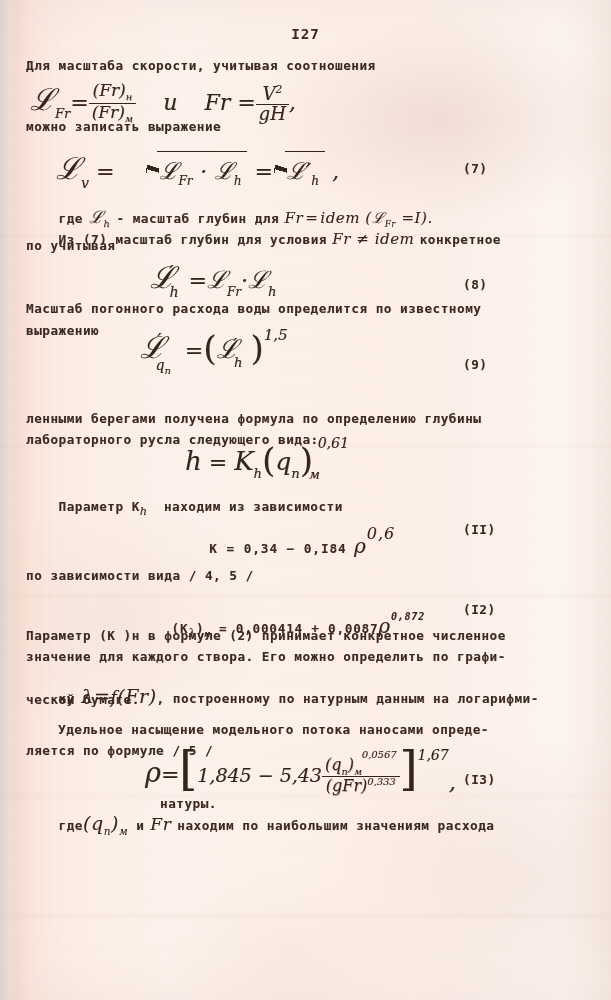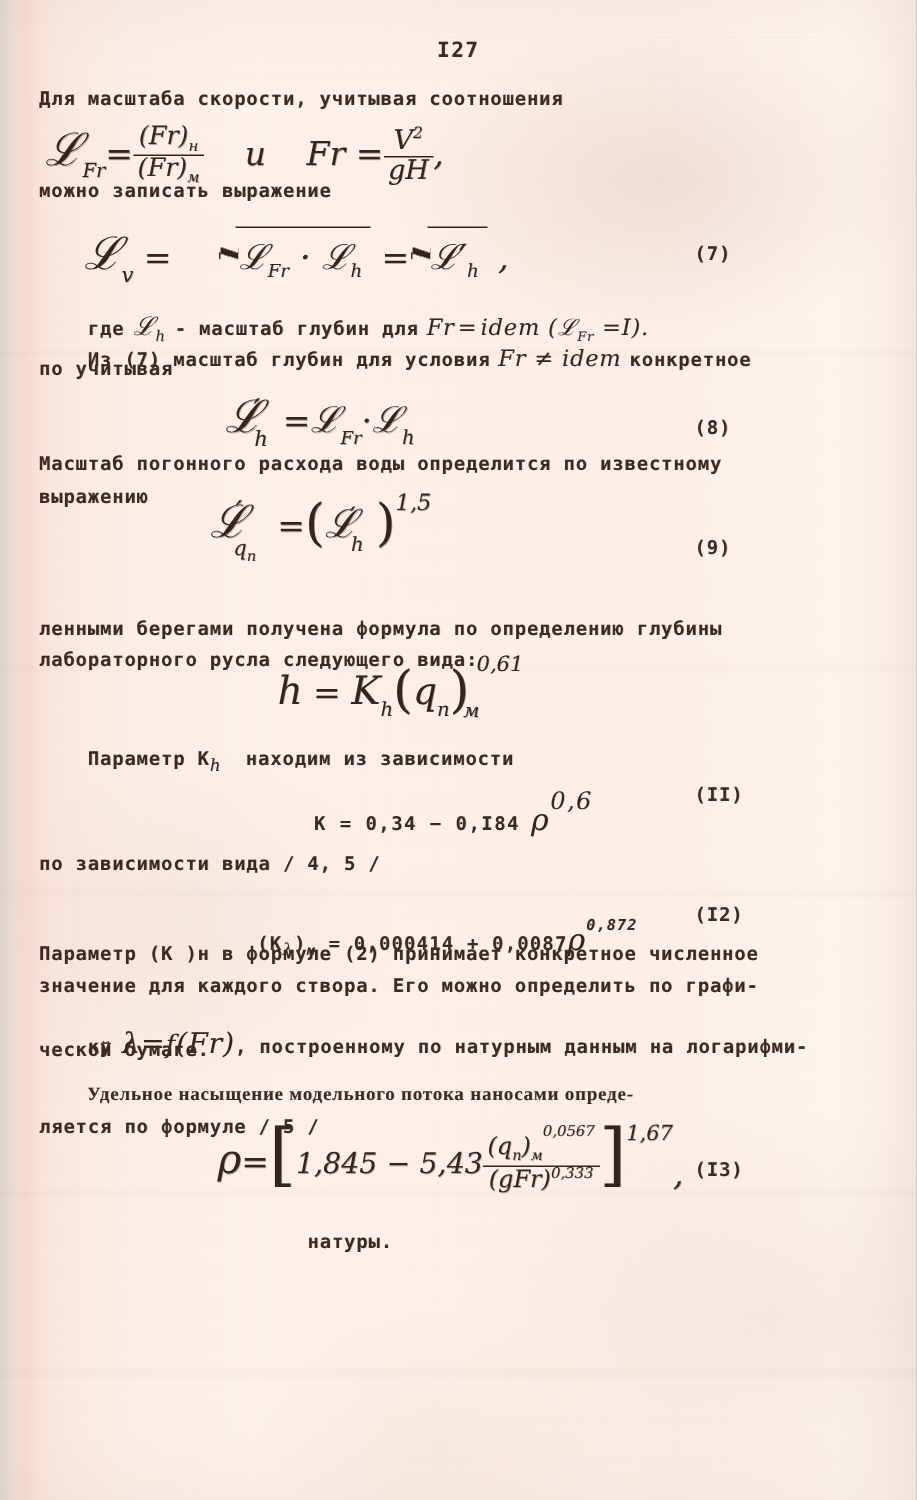--- a/index.html
+++ b/index.html
@@ -252,23 +252,26 @@
   <div class="eqno" style="left:463px; top:602px;">(I2)</div>
 
   <div class="typed" style="left:26px; top:628px;">Параметр (К )н в формуле (2) принимает конкретное численное</div>
   <div class="typed" style="left:26px; top:649px;">значение для каждого створа. Его можно определить по графи-</div>
 
   <div class="typed" style="left:26px; top:670px;">
     <span>ку</span><span class="mini" style="font-size:19px;"> λ=<span style="font-size:17px;">f</span>(Fr)</span><span>, построенному по натурным данным на логарифми-</span>
   </div>
   <div class="typed" style="left:26px; top:692px;">ческой бумаге.</div>
 
-  <div class="typed" style="left:58px; top:722px;font-family:Liberation Serif, serif;">Удельное насыщение модельного потока наносами опреде-</div>
+  <div class="typed" style="left:58px; top:722px;">Удельное насыщение модельного потока наносами опреде-</div>
   <div class="typed" style="left:26px; top:743px;text-align:center;">ляется по формуле / 5 /</div>
 
   <div class="hand" style="left:145px; top:748px;">
     <span class="mid" style="font-size:27px;">ρ</span><span class="mid">=</span><span class="brk">[</span><span class="mid" style="font-size:19px;">1,845 − 5,43</span><span class="frac mid" style="font-size:16px;"><span class="num">(q<sub style="font-size:60%;">п</sub>)<sub style="font-size:60%;">м</sub><sup style="font-size:62%; position:relative; top:-6px;">0,0567</sup></span><span class="den">(gFr)<sup style="font-size:62%;">0,333</sup></span></span><span class="brk">]</span><sup style="font-size:14px; position:relative; top:-16px;">1,67</sup><span class="mid" style="position:relative; top:8px;">,</span>
   </div>
   <div class="eqno" style="left:463px; top:772px;">(I3)</div>
 
-  <div class="typed" style="left:160px; top:820px;margin-left:45px;">натуры.</div>
+  <div class="typed" style="left:26px; top:797px;">
+    <span>где</span><span class="mini" style="font-size:19px;">(q<sub style="font-size:55%;">п</sub>)<sub style="font-size:55%;">м</sub></span><span> </span><span>и</span><span class="mini" style="font-size:17px;"> Fr </span><span>находим по наибольшим значениям расхода</span>
+  </div>
+  <div class="typed" style="left:160px; top:796px;">натуры.</div>
 
 </div>
 
 </body></html>

